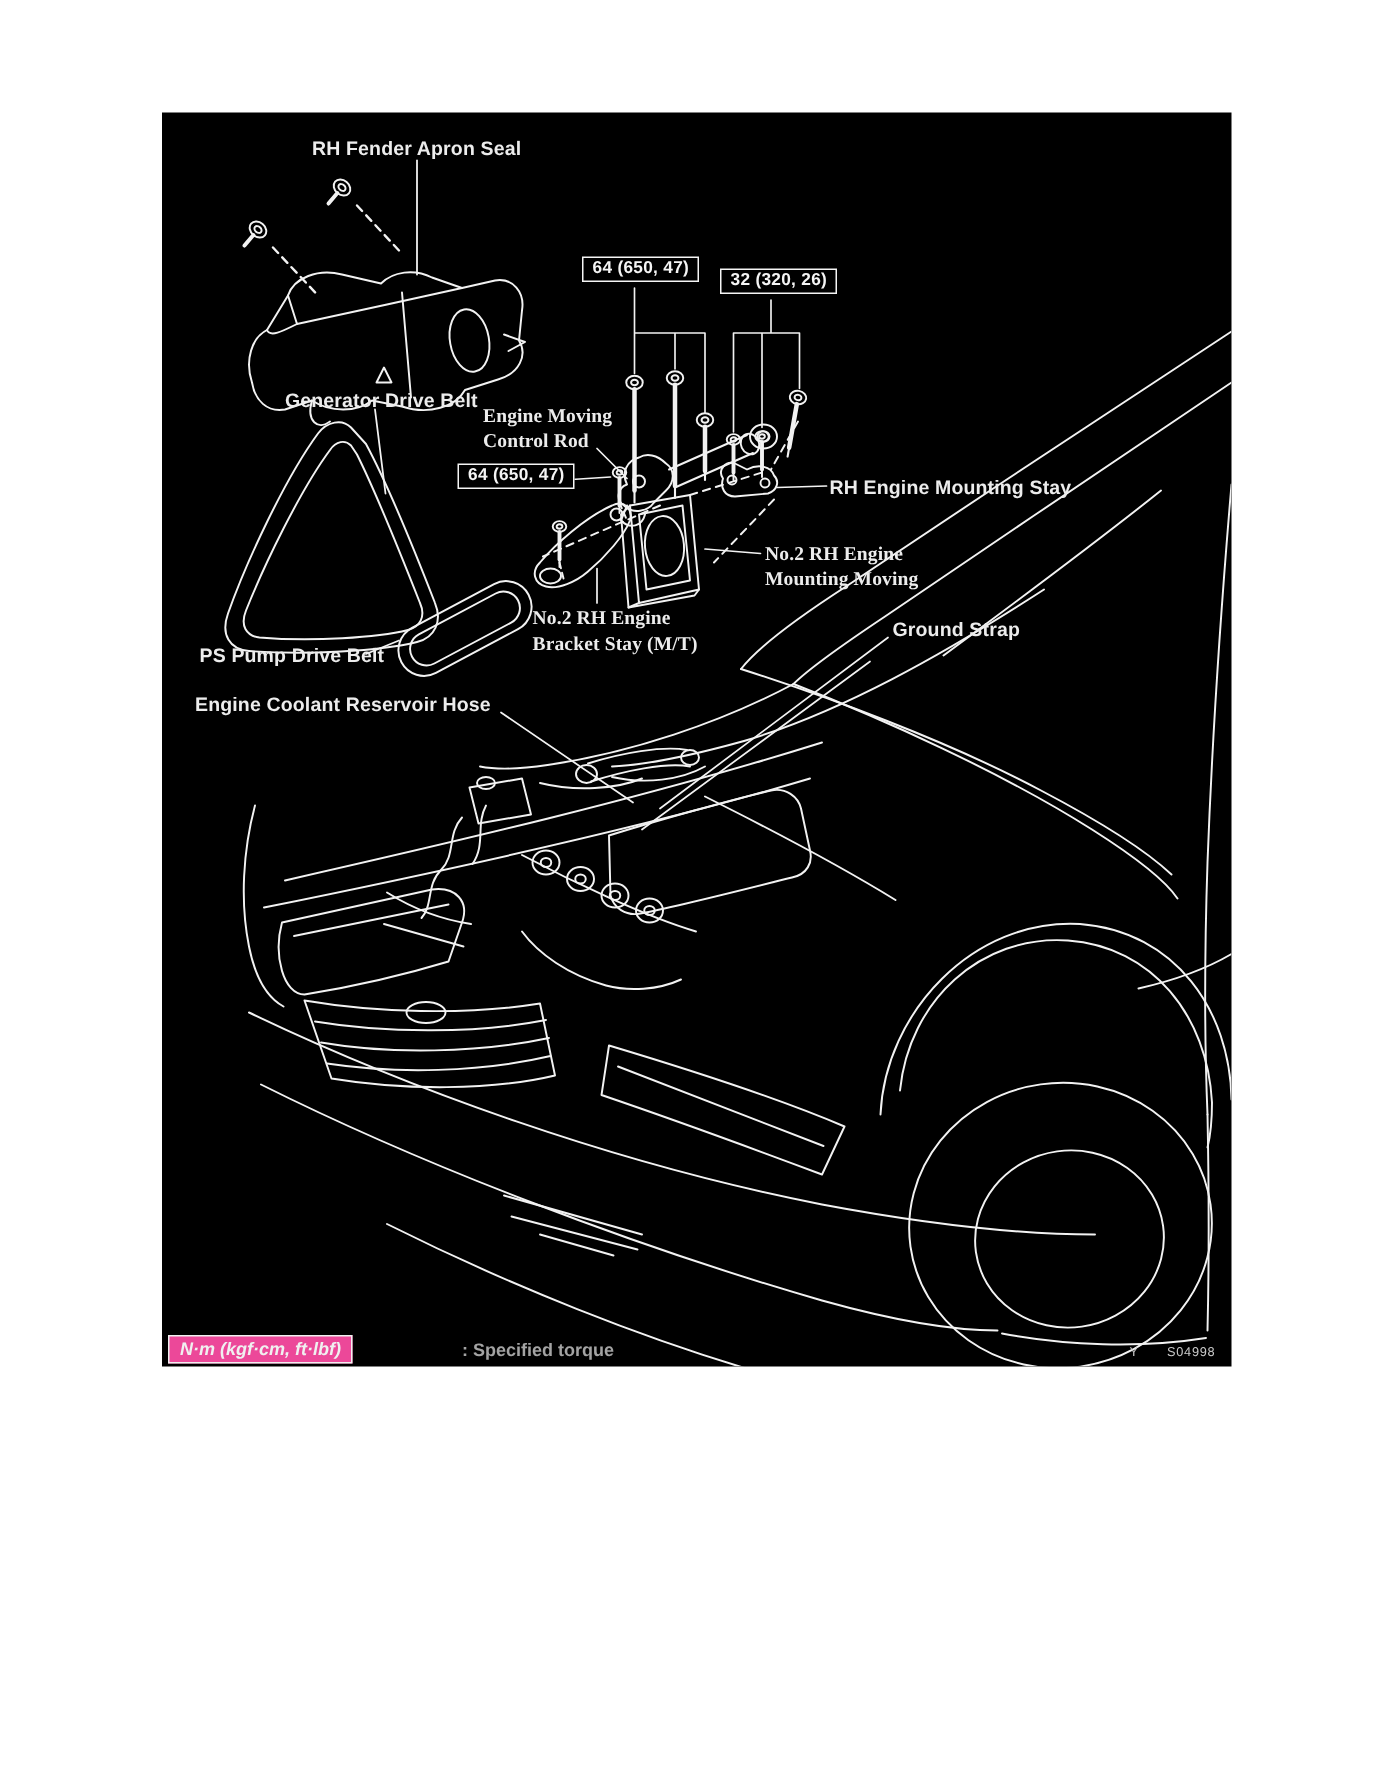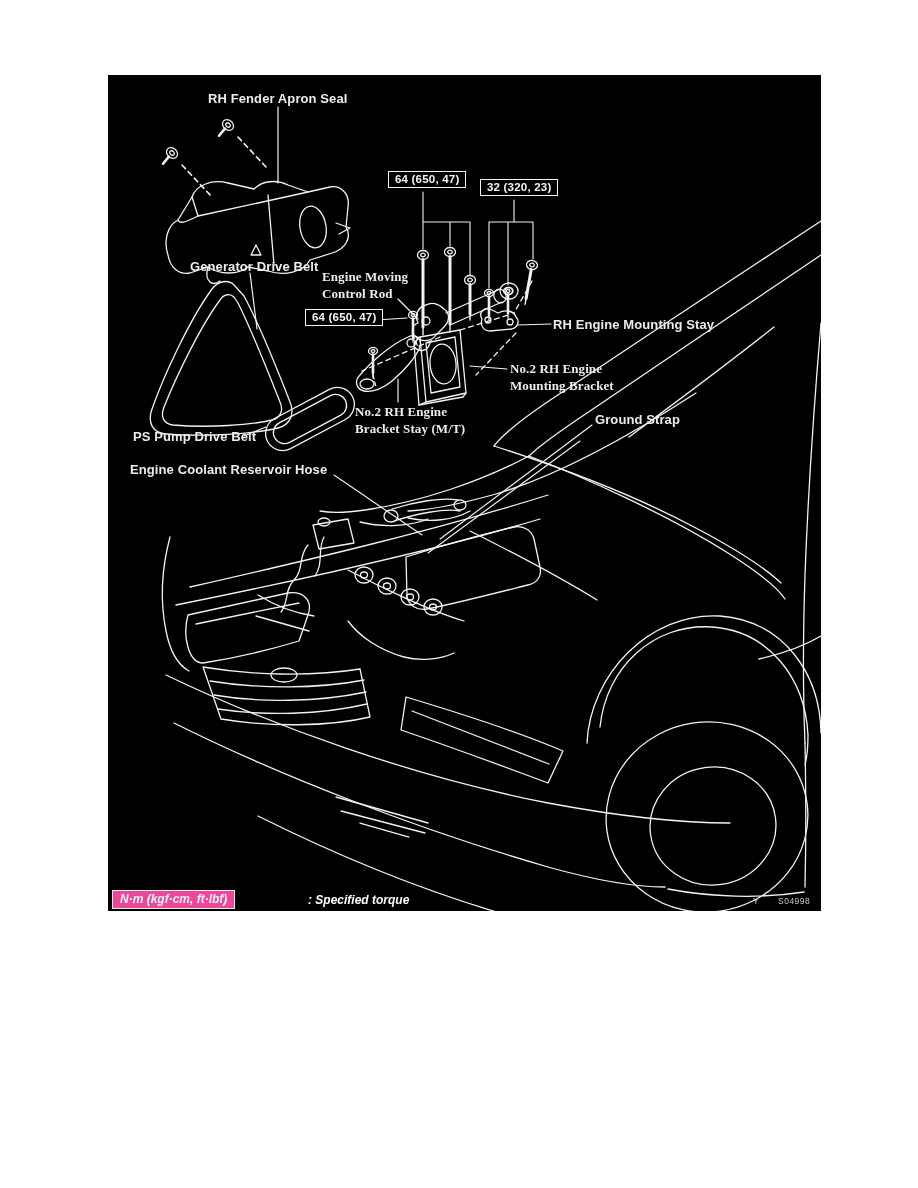--- a/index.html
+++ b/index.html
@@ -10,22 +10,22 @@
   .panel svg{position:absolute;left:0;top:0;width:713px;height:836px;}
   .lbl{position:absolute;color:#ececec;font-size:13px;font-weight:600;
        line-height:1.28;letter-spacing:.1px;white-space:nowrap;}
   .lbl.wrap{white-space:normal;font-family:Liberation Serif, serif;}
   .torque{position:absolute;color:#f5f5f5;background:#000;border:1.6px solid #f5f5f5;
           font-size:11.5px;font-weight:700;padding:1px 6px 2px 6px;white-space:nowrap;
           letter-spacing:.2px;}
   .legend-box{position:absolute;left:4px;top:815px;border:1.5px solid #f0f0f0;
           color:#f0f0f0;background:#ec4899;font-size:12px;font-weight:700;font-style:italic;
           padding:1px 7px 2px 7px;white-space:nowrap;}
-  .legend-caption{position:absolute;left:200px;top:818px;color:#ffffff;font-size:12px;
-          font-weight:700;font-style:italic;white-space:nowrap;}
+  .legend-caption{position:absolute;left:200px;top:818px;color:#a3a3a3;font-size:12px;
+          font-weight:700;white-space:nowrap;}
   .figcode{position:absolute;color:#c9c9c9;font-size:8.5px;letter-spacing:.5px;
           white-space:nowrap;}
 </style>
 </head>
 <body>
 
 <div class="panel">
 
   <svg viewBox="0 0 713 836" stroke="#f2f2f2" fill="none" stroke-width="1.3" stroke-linecap="round" stroke-linejoin="round">
     <defs>
@@ -226,27 +226,27 @@
       <path d="M 362,456 C 402,476 450,501 489,525"></path>
       <path d="M 150,520 C 166,530 186,538 206,541"></path>
       <path d="M 148,541 L 201,556"></path>
     </g>
   </svg>
 
   <div class="lbl" style="left:100px;top:16px;">RH Fender Apron Seal</div>
   <div class="lbl" style="left:82px;top:184px;">Generator Drive Belt</div>
   <div class="lbl wrap" style="left:214px;top:194px;width:100px;">Engine Moving Control Rod</div>
   <div class="lbl" style="left:445px;top:242px;">RH Engine Mounting Stay</div>
-  <div class="lbl wrap" style="left:402px;top:286px;width:118px;">No.2 RH Engine Mounting Bracket</div>
+  <div class="lbl wrap" style="left:402px;top:286px;width:118px;">No.2 RH Engine Mounting Moving</div>
   <div class="lbl wrap" style="left:247px;top:329px;width:132px;">No.2 RH Engine Bracket Stay (M/T)</div>
   <div class="lbl" style="left:487px;top:337px;">Ground Strap</div>
   <div class="lbl" style="left:25px;top:354px;">PS Pump Drive Belt</div>
   <div class="lbl" style="left:22px;top:387px;">Engine Coolant Reservoir Hose</div>
 
   <div class="torque" style="left:280px;top:96px;">64 (650, 47)</div>
-  <div class="torque" style="left:372px;top:104px;">32 (320, 23)</div>
+  <div class="torque" style="left:372px;top:104px;">32 (320, 26)</div>
   <div class="torque" style="left:197px;top:234px;">64 (650, 47)</div>
 
   <div class="legend-box">N·m (kgf·cm, ft·lbf)</div>
   <div class="legend-caption">: Specified torque</div>
   <div class="figcode" style="left:645px;top:821px;">Y</div>
   <div class="figcode" style="left:670px;top:821px;">S04998</div>
 </div>
 
 </body></html>

